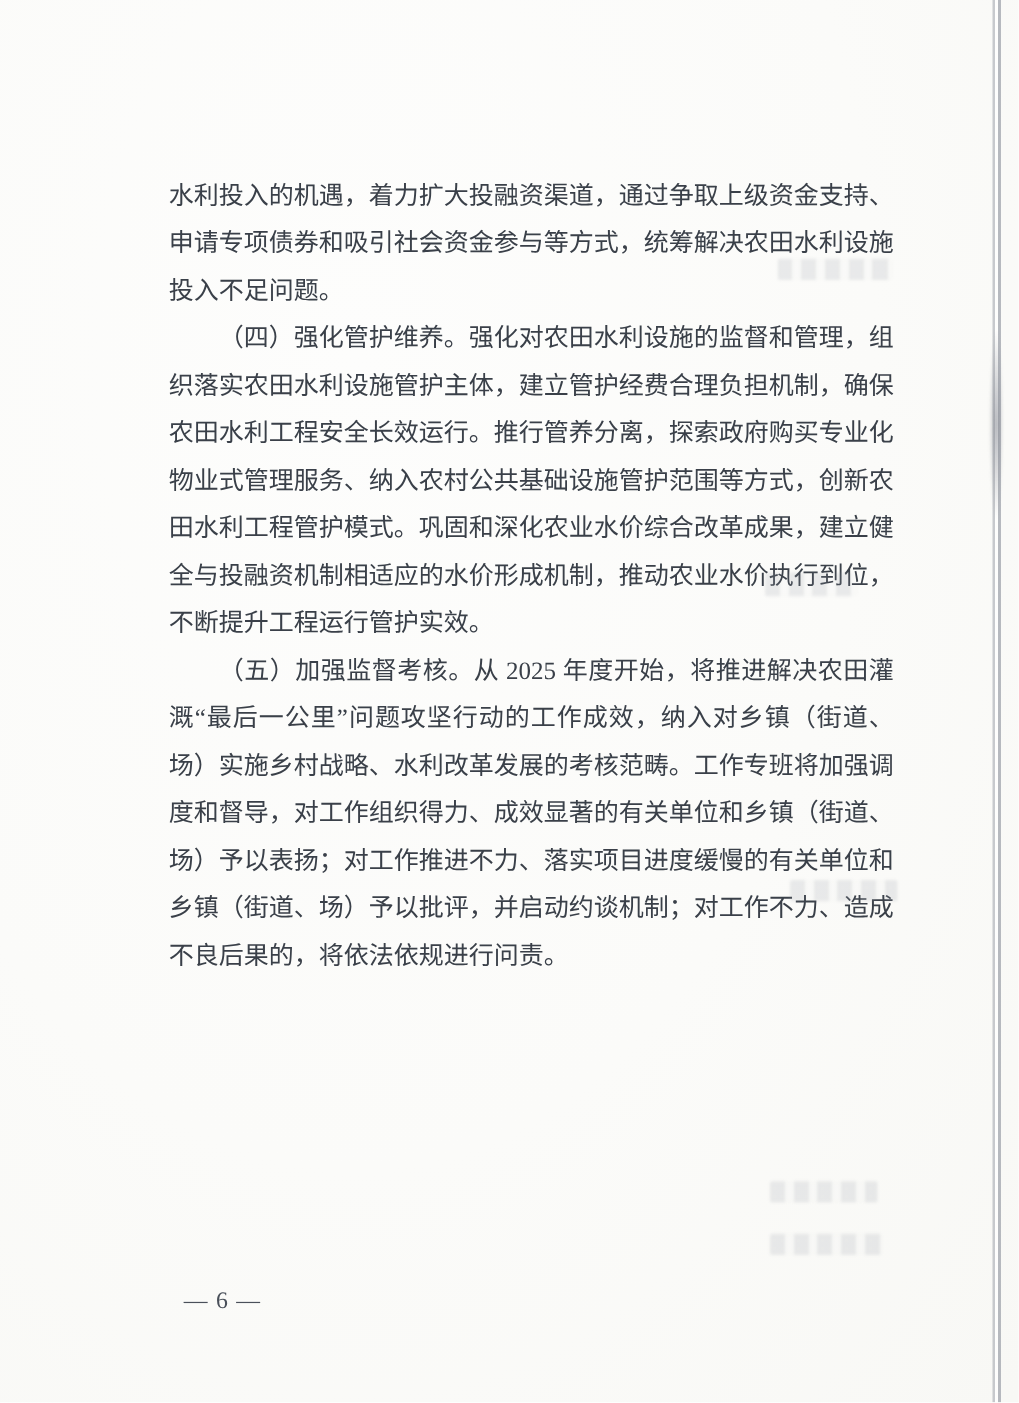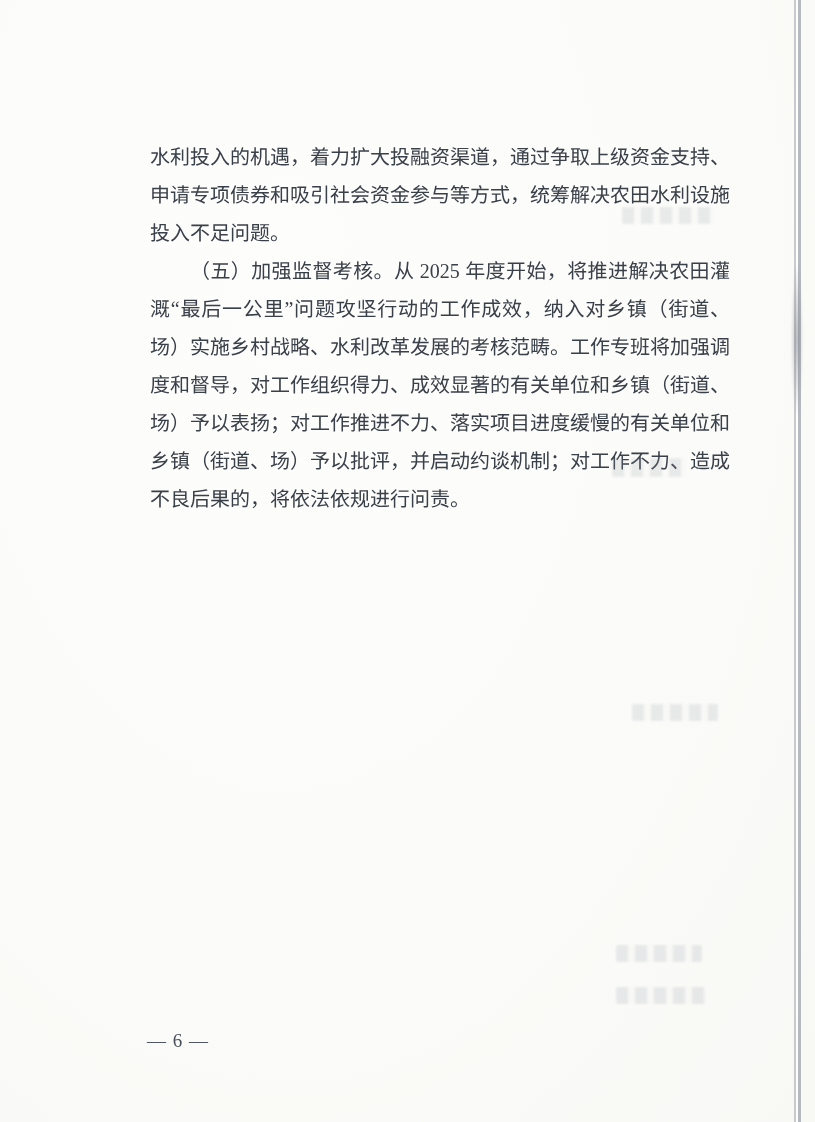--- a/index.html
+++ b/index.html
@@ -11,21 +11,21 @@
     position: relative;
     width: 815px;
     height: 1122px;
     overflow: hidden;
     background:
       radial-gradient(ellipse at 35% 25%, #fdfdfc 0%, #fbfbf9 55%, #f8f8f5 100%);
     font-family: "Liberation Serif", "DejaVu Serif", serif;
   }
   .content {
     position: absolute;
-    left: 150px;
+    left: 135px;
     top: 138px;
     width: 580px;
     color: #3a4049;
     font-size: 20px;
     line-height: 38px;
     text-align: justify;
     word-break: break-all;
   }
   .content p {
     margin: 0;
@@ -86,20 +86,21 @@
   .ghost.g4 { left: 616px; top: 945px; width: 86px; }
   .ghost.g5 { left: 616px; top: 987px; width: 90px; }
 </style>
 </head>
 <body>
 
 <div class="paper">
 
   <div class="content">
     <p class="para">水利投入的机遇，着力扩大投融资渠道，通过争取上级资金支持、申请专项债券和吸引社会资金参与等方式，统筹解决农田水利设施投入不足问题。</p>
+    <p class="para indent">（四）强化管护维养。强化对农田水利设施的监督和管理，组织落实农田水利设施管护主体，建立管护经费合理负担机制，确保农田水利工程安全长效运行。推行管养分离，探索政府购买专业化物业式管理服务、纳入农村公共基础设施管护范围等方式，创新农田水利工程管护模式。巩固和深化农业水价综合改革成果，建立健全与投融资机制相适应的水价形成机制，推动农业水价执行到位，不断提升工程运行管护实效。</p>
     <p class="para indent">（五）加强监督考核。从 2025 年度开始，将推进解决农田灌溉“最后一公里”问题攻坚行动的工作成效，纳入对乡镇（街道、场）实施乡村战略、水利改革发展的考核范畴。工作专班将加强调度和督导，对工作组织得力、成效显著的有关单位和乡镇（街道、场）予以表扬；对工作推进不力、落实项目进度缓慢的有关单位和乡镇（街道、场）予以批评，并启动约谈机制；对工作不力、造成不良后果的，将依法依规进行问责。</p>
   </div>
 
   <div class="page-number">— 6 —</div>
 
   <div class="edge-line"></div>
   <div class="edge-bulge"></div>
 
   <div class="ghost g1"></div>
   <div class="ghost g2"></div>

